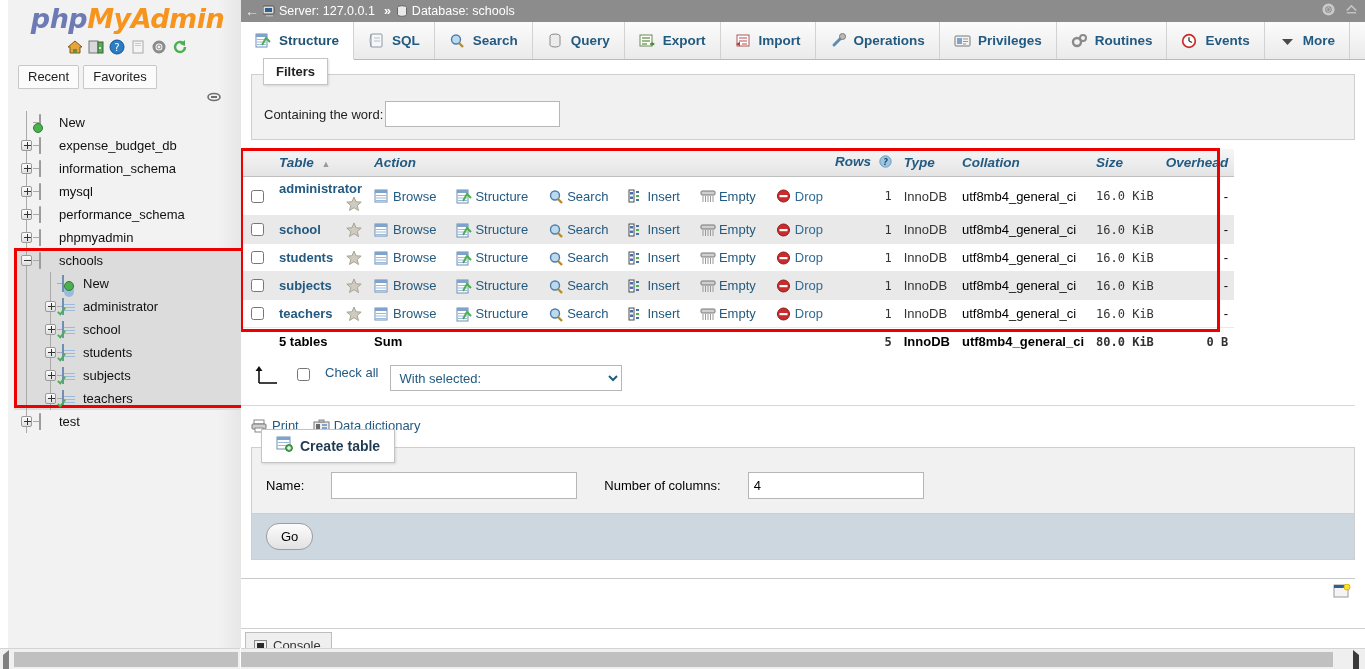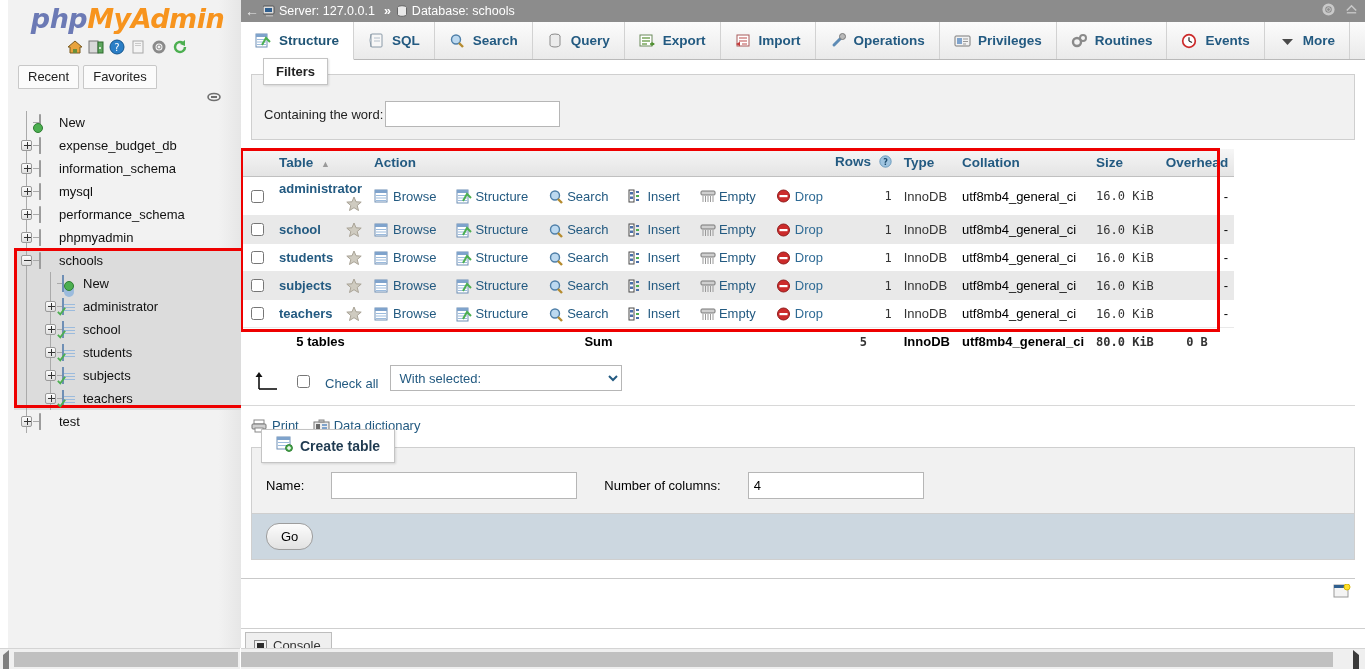--- a/index.html
+++ b/index.html
@@ -213,29 +213,30 @@
   
   #tblwrap { margin: 9px 10px 0 0; width: 980px; position: relative; }
   table.dt { border-collapse: collapse; width: 980px; font-size: 13px; }
   table.dt th {
     background: linear-gradient(#f6f6f6,#e4e4e4);
     border-bottom: 1px solid #c0c0c0;
     color: #235a81; font-weight: bold;
     text-align: left; padding: 5px 6px;
     white-space: nowrap;
     font-size: 13.5px;
+    font-style: italic;
   }
   table.dt th.num { text-align: right; }
   table.dt td {
     padding: 4px 6px; border-bottom: 1px solid #e9e9e9;
     white-space: nowrap; vertical-align: middle;
   }
   table.dt tr.odd td { background: #ffffff; }
   table.dt tr.even td { background: #e9e9e9; }
-  table.dt tr.sum td { background: #fff; border-bottom: none; font-weight: bold; padding-top:6px;text-align:center;}
+  table.dt tr.sum td { background: #fff; border-bottom: none; font-weight: bold; padding-top:6px;}
   .tname { font-weight: bold; color: #235a81; cursor: pointer; }
   .acts { display: flex; align-items: center; gap: 20px; }
   .act { display: inline-flex; align-items: center; gap: 4px; color: #235a81; cursor: pointer; font-size: 13px; }
   .act.drop { color: #2f6b95; }
   .act .ai { width: 15px; height: 14px; display:inline-block; position: relative; }
   .num { text-align: right; }
   .mono { font-family: "DejaVu Sans Mono", monospace; font-size: 12px; color:#333; }
   .colspan-type { color:#333; }
   .star {
     width: 16px; height: 15px; display: inline-block;
@@ -246,21 +247,21 @@
 
   #tbl-highlight {
     position: absolute;
     border: 3px solid #ee0000;
     pointer-events: none;
     z-index: 5;
   }
 
   
   .checkall-row {
-    display: flex; align-items: flex-end; gap: 12px;
+    display: flex; align-items: flex-start; gap: 12px;
     margin: 12px 16px 0 10px;
   }
   .arrow-ud { width: 30px; height: 20px; position: relative; }
   .checkall-row label { color: #235a81; font-size: 13px; cursor:pointer; }
   select.withsel {
     width: 232px; height: 26px;
     border: 1px solid #b6b6b6; background: #fff;
     font-family: "Liberation Sans", sans-serif; font-size: 13px;
     color: #235a81; padding-left:4px;
   }

